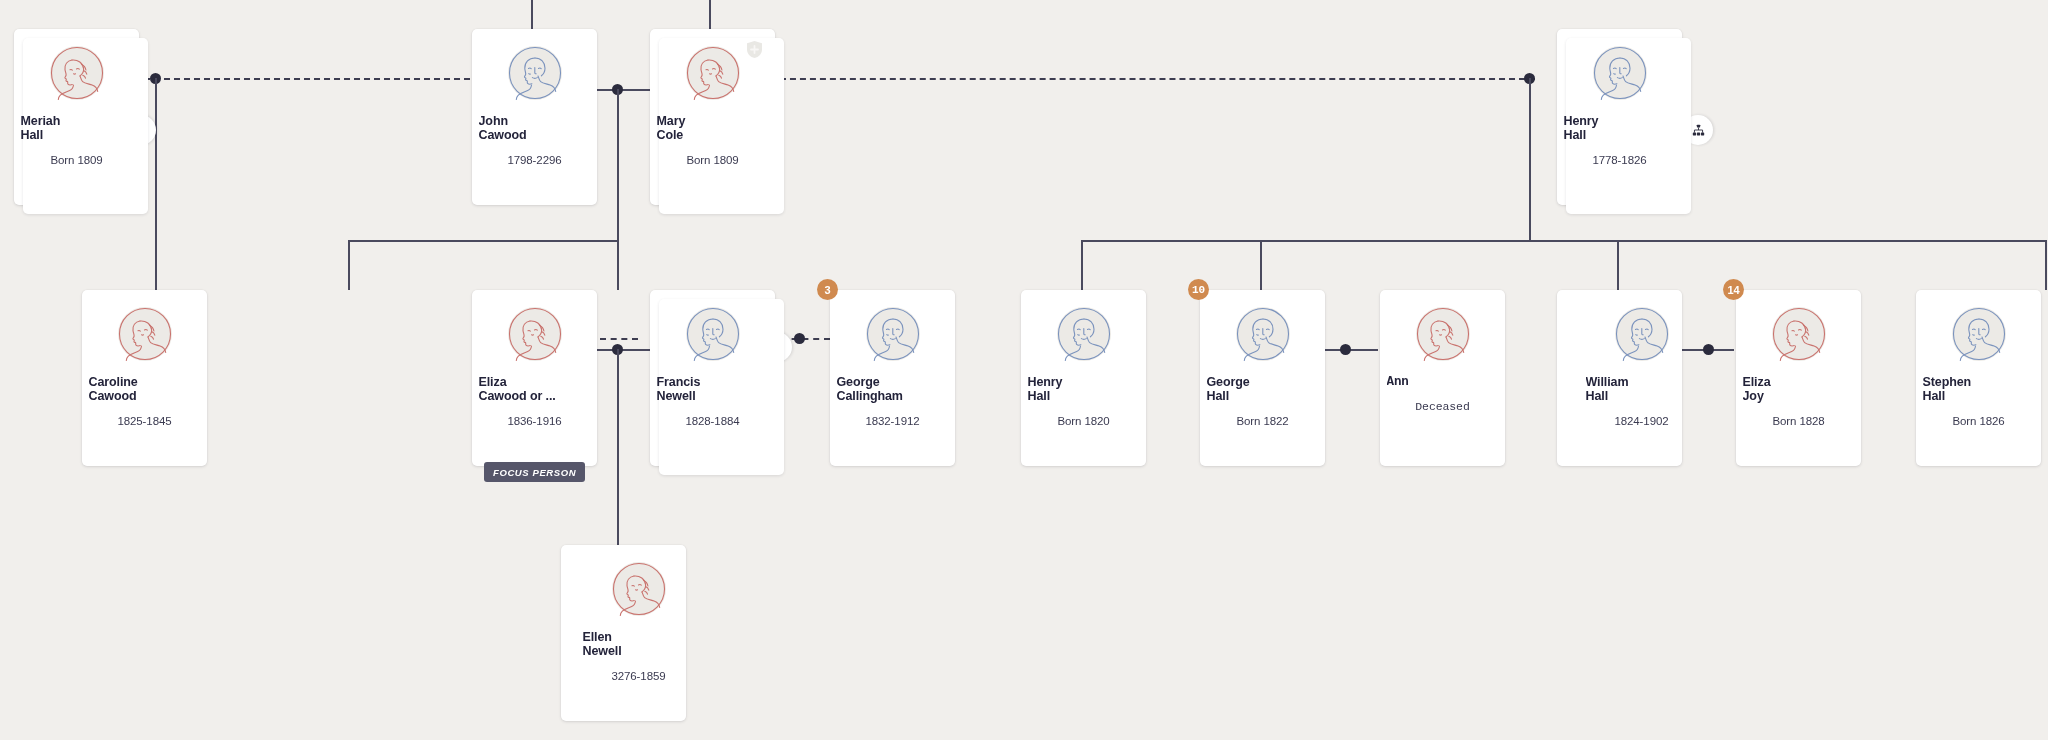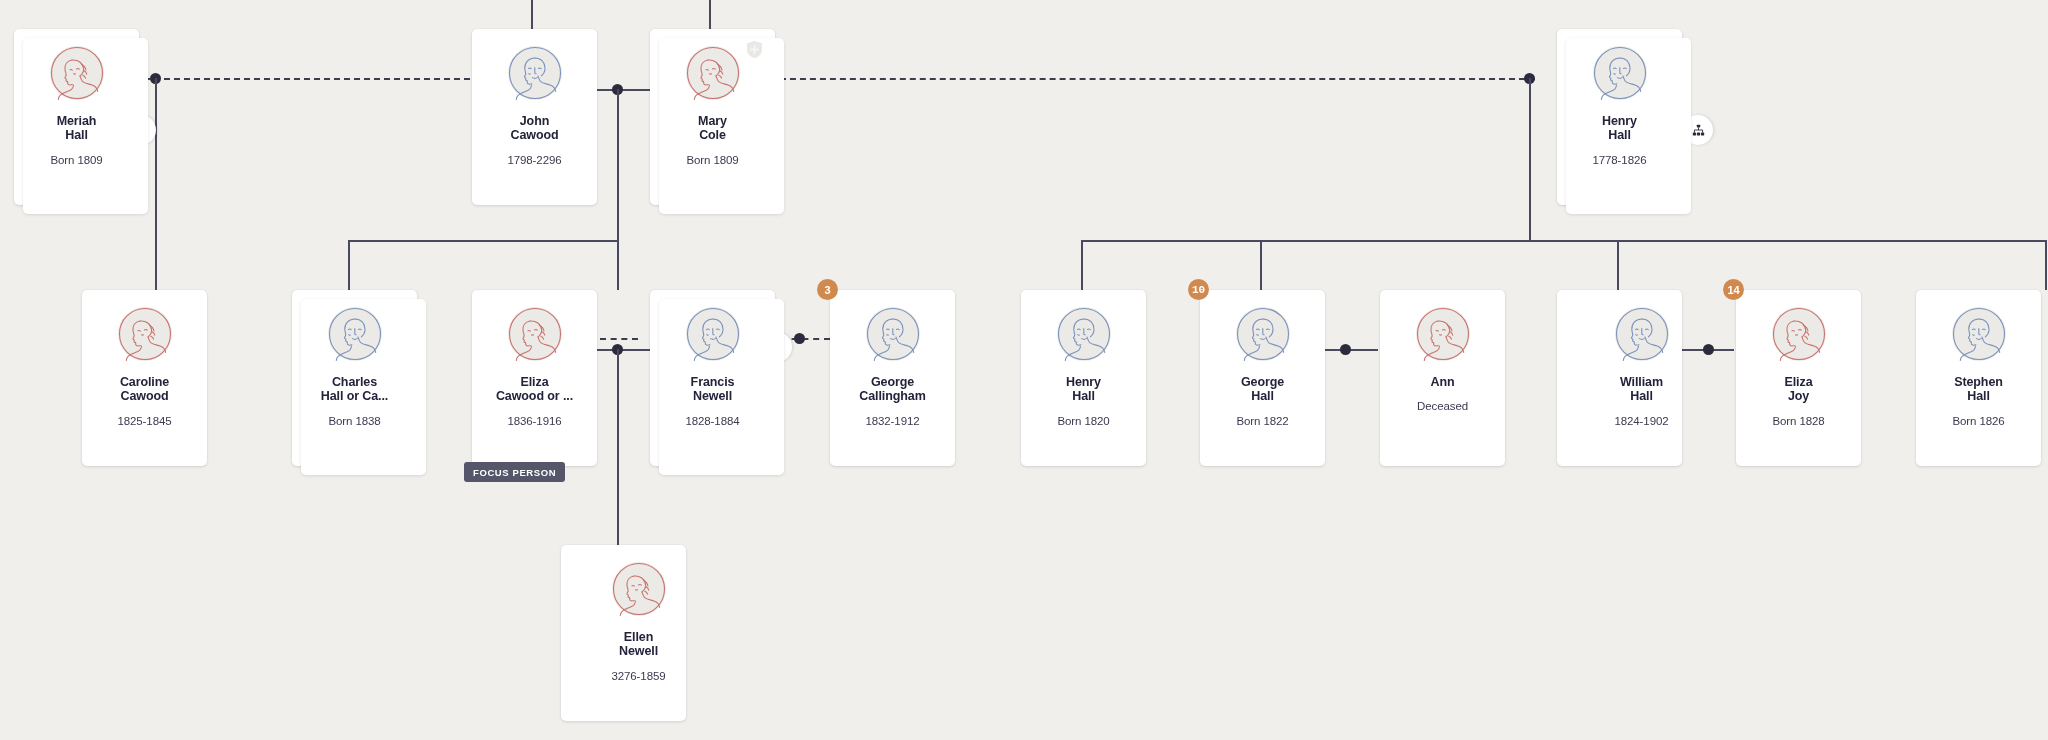--- a/index.html
+++ b/index.html
@@ -62,21 +62,21 @@
     width: 54px; height: 54px;
     border-radius: 50%;
     background: #eceae6;
     display: block;
   }
   .nm {
     margin-top: 14px;
     font-size: 12.5px;
     font-weight: bold;
     color: #23233a;
-    text-align: center;
+    text-align: left;
     line-height: 1.15;
     letter-spacing: -.1px;
     width: 112px;
     overflow: hidden;
   }
   .nm .n2 { display: block; }
   .dt {
     margin-top: 11px;
     font-size: 11.5px;
     color: #3a3a50;
@@ -302,41 +302,20 @@
           <path d="M31.5 18.5c2.4 1 4 3 4.4 5.5M33.5 24.6c1.6.6 2.9 1.9 3.3 3.6M32.8 29.2c1.4.5 2.4 1.6 2.7 3"></path>
         </g>
       </svg>
     </span>
     <div class="nm">
       <span>Caroline</span><span class="n2">Cawood</span>
     </div>
     <div class="dt">1825-1845</div>
   </div>
 
-  <div class="card stacked" style="left:292px;top:290px;">
-    <span class="avatar">
-      <svg viewBox="0 0 54 54" width="54" height="54" aria-hidden="true">
-        <circle cx="27" cy="27" r="25.5" fill="none" stroke="#7b93bd" stroke-width="1.1"></circle>
-        <g fill="none" stroke="#7b93bd" stroke-width="1.1" stroke-linecap="round">
-          <path d="M27 12c-6.2 0-10.4 4.4-10.2 10.3.1 2.8 1.1 4.4.9 6-.2 1.4-1.5 2-1.2 2.8.2.6 1.3.5 1.4 1.1.1.7-.6 1.2-.2 1.9.3.6 1.4.4 1.6 1 .2.8-.4 1.6.3 2.3.9.9 2.9.9 4.3.4"></path>
-          <path d="M27 12c6 0 10 4.5 10 10.2 0 3.4-1.4 5.8-3.6 7.6"></path>
-          <path d="M30 30c.8 2.4 1.4 4.5 2.6 5.6 2 1.8 6 2.3 9.5 3.4 3.2 1 5 3 5.6 6.4"></path>
-          <path d="M23.5 39c-.3 2.5-1.2 4.4-3.8 5.6-3 1.4-7 2.2-9.4 4.6-1.2 1.2-1.8 2.6-2 4.3"></path>
-          <path d="M20.5 22.5c.9-.6 2-.5 2.7.2M30.5 22.5c.9-.6 2-.5 2.7.2"></path>
-          <path d="M26.8 21.5v5.2c0 .8.6 1.2 1.4 1.1"></path>
-          <path d="M24.4 31.6c1.5.9 3.4.9 4.9 0"></path>
-          <path d="M20.8 27.6c.4.5 1 .7 1.6.5"></path>
-        </g>
-      </svg>
-    </span>
-    <div class="nm">
-      <span>Charles</span><span class="n2">Hall or Ca...</span>
-    </div>
-    <div class="dt">Born 1838</div>
-  </div>
 
   <div class="card" style="left:472px;top:290px;">
     <span class="avatar">
       <svg viewBox="0 0 54 54" width="54" height="54" aria-hidden="true">
         <circle cx="27" cy="27" r="25.5" fill="none" stroke="#c9736e" stroke-width="1.1"></circle>
         <g fill="none" stroke="#c9736e" stroke-width="1.1" stroke-linecap="round">
           <path d="M22 14c-5 1-7.5 5-7 9.5.3 2.6 1.3 4 1.1 5.6-.2 1.4-1.5 2-1.2 2.8.2.6 1.3.5 1.4 1.1.1.7-.6 1.2-.2 1.9.3.6 1.4.4 1.6 1 .2.8-.4 1.6.3 2.3.9.9 2.9.9 4.3.4"></path>
           <path d="M22 14c6-.6 11 3.2 11.6 8.6.4 3.6-1.2 5.4-3.6 7.3"></path>
           <path d="M30 30c.8 2.4 1.4 4.5 2.6 5.6 2 1.8 6 2.3 9.5 3.4 3.2 1 5 3 5.6 6.4"></path>
           <path d="M23.5 39c-.3 2.5-1.2 4.4-3.8 5.6-3 1.4-7 2.2-9.4 4.6-1.2 1.2-1.8 2.6-2 4.3"></path>
@@ -344,21 +323,21 @@
           <path d="M23.6 27.8c.6.4 1.3.4 1.9 0"></path>
           <path d="M31.5 18.5c2.4 1 4 3 4.4 5.5M33.5 24.6c1.6.6 2.9 1.9 3.3 3.6M32.8 29.2c1.4.5 2.4 1.6 2.7 3"></path>
         </g>
       </svg>
     </span>
     <div class="nm">
       <span>Eliza</span><span class="n2">Cawood or ...</span>
     </div>
     <div class="dt">1836-1916</div>
   </div>
-  <div class="focus" style="left:464px;top:462px;">FOCUS PERSON</div>
+  <div class="focus" style="left:484px;top:462px;font-style:italic;">FOCUS PERSON</div>
 
   <div class="card stacked" style="left:650px;top:290px;">
     <span class="avatar">
       <svg viewBox="0 0 54 54" width="54" height="54" aria-hidden="true">
         <circle cx="27" cy="27" r="25.5" fill="none" stroke="#7b93bd" stroke-width="1.1"></circle>
         <g fill="none" stroke="#7b93bd" stroke-width="1.1" stroke-linecap="round">
           <path d="M27 12c-6.2 0-10.4 4.4-10.2 10.3.1 2.8 1.1 4.4.9 6-.2 1.4-1.5 2-1.2 2.8.2.6 1.3.5 1.4 1.1.1.7-.6 1.2-.2 1.9.3.6 1.4.4 1.6 1 .2.8-.4 1.6.3 2.3.9.9 2.9.9 4.3.4"></path>
           <path d="M27 12c6 0 10 4.5 10 10.2 0 3.4-1.4 5.8-3.6 7.6"></path>
           <path d="M30 30c.8 2.4 1.4 4.5 2.6 5.6 2 1.8 6 2.3 9.5 3.4 3.2 1 5 3 5.6 6.4"></path>
           <path d="M23.5 39c-.3 2.5-1.2 4.4-3.8 5.6-3 1.4-7 2.2-9.4 4.6-1.2 1.2-1.8 2.6-2 4.3"></path>
@@ -445,21 +424,21 @@
         </g>
       </svg>
     </span>
     <div class="nm">
       <span>George</span><span class="n2">Hall</span>
     </div>
     <div class="dt">Born 1822</div>
   </div>
   <div class="cbadge" style="left:1188px;top:279px;font-family:Liberation Mono, monospace;">10</div>
 
-  <div class="card" style="left:1380px;top:290px;">
+  <div class="card" style="left:1380px;top:290px;font-family:Liberation Mono, monospace;">
     <span class="avatar">
       <svg viewBox="0 0 54 54" width="54" height="54" aria-hidden="true">
         <circle cx="27" cy="27" r="25.5" fill="none" stroke="#c9736e" stroke-width="1.1"></circle>
         <g fill="none" stroke="#c9736e" stroke-width="1.1" stroke-linecap="round">
           <path d="M22 14c-5 1-7.5 5-7 9.5.3 2.6 1.3 4 1.1 5.6-.2 1.4-1.5 2-1.2 2.8.2.6 1.3.5 1.4 1.1.1.7-.6 1.2-.2 1.9.3.6 1.4.4 1.6 1 .2.8-.4 1.6.3 2.3.9.9 2.9.9 4.3.4"></path>
           <path d="M22 14c6-.6 11 3.2 11.6 8.6.4 3.6-1.2 5.4-3.6 7.3"></path>
           <path d="M30 30c.8 2.4 1.4 4.5 2.6 5.6 2 1.8 6 2.3 9.5 3.4 3.2 1 5 3 5.6 6.4"></path>
           <path d="M23.5 39c-.3 2.5-1.2 4.4-3.8 5.6-3 1.4-7 2.2-9.4 4.6-1.2 1.2-1.8 2.6-2 4.3"></path>
           <path d="M20 23.8c.8-.4 1.7-.3 2.3.3M26.5 23c.9-.6 2-.5 2.8.2"></path>
           <path d="M23.6 27.8c.6.4 1.3.4 1.9 0"></path>

